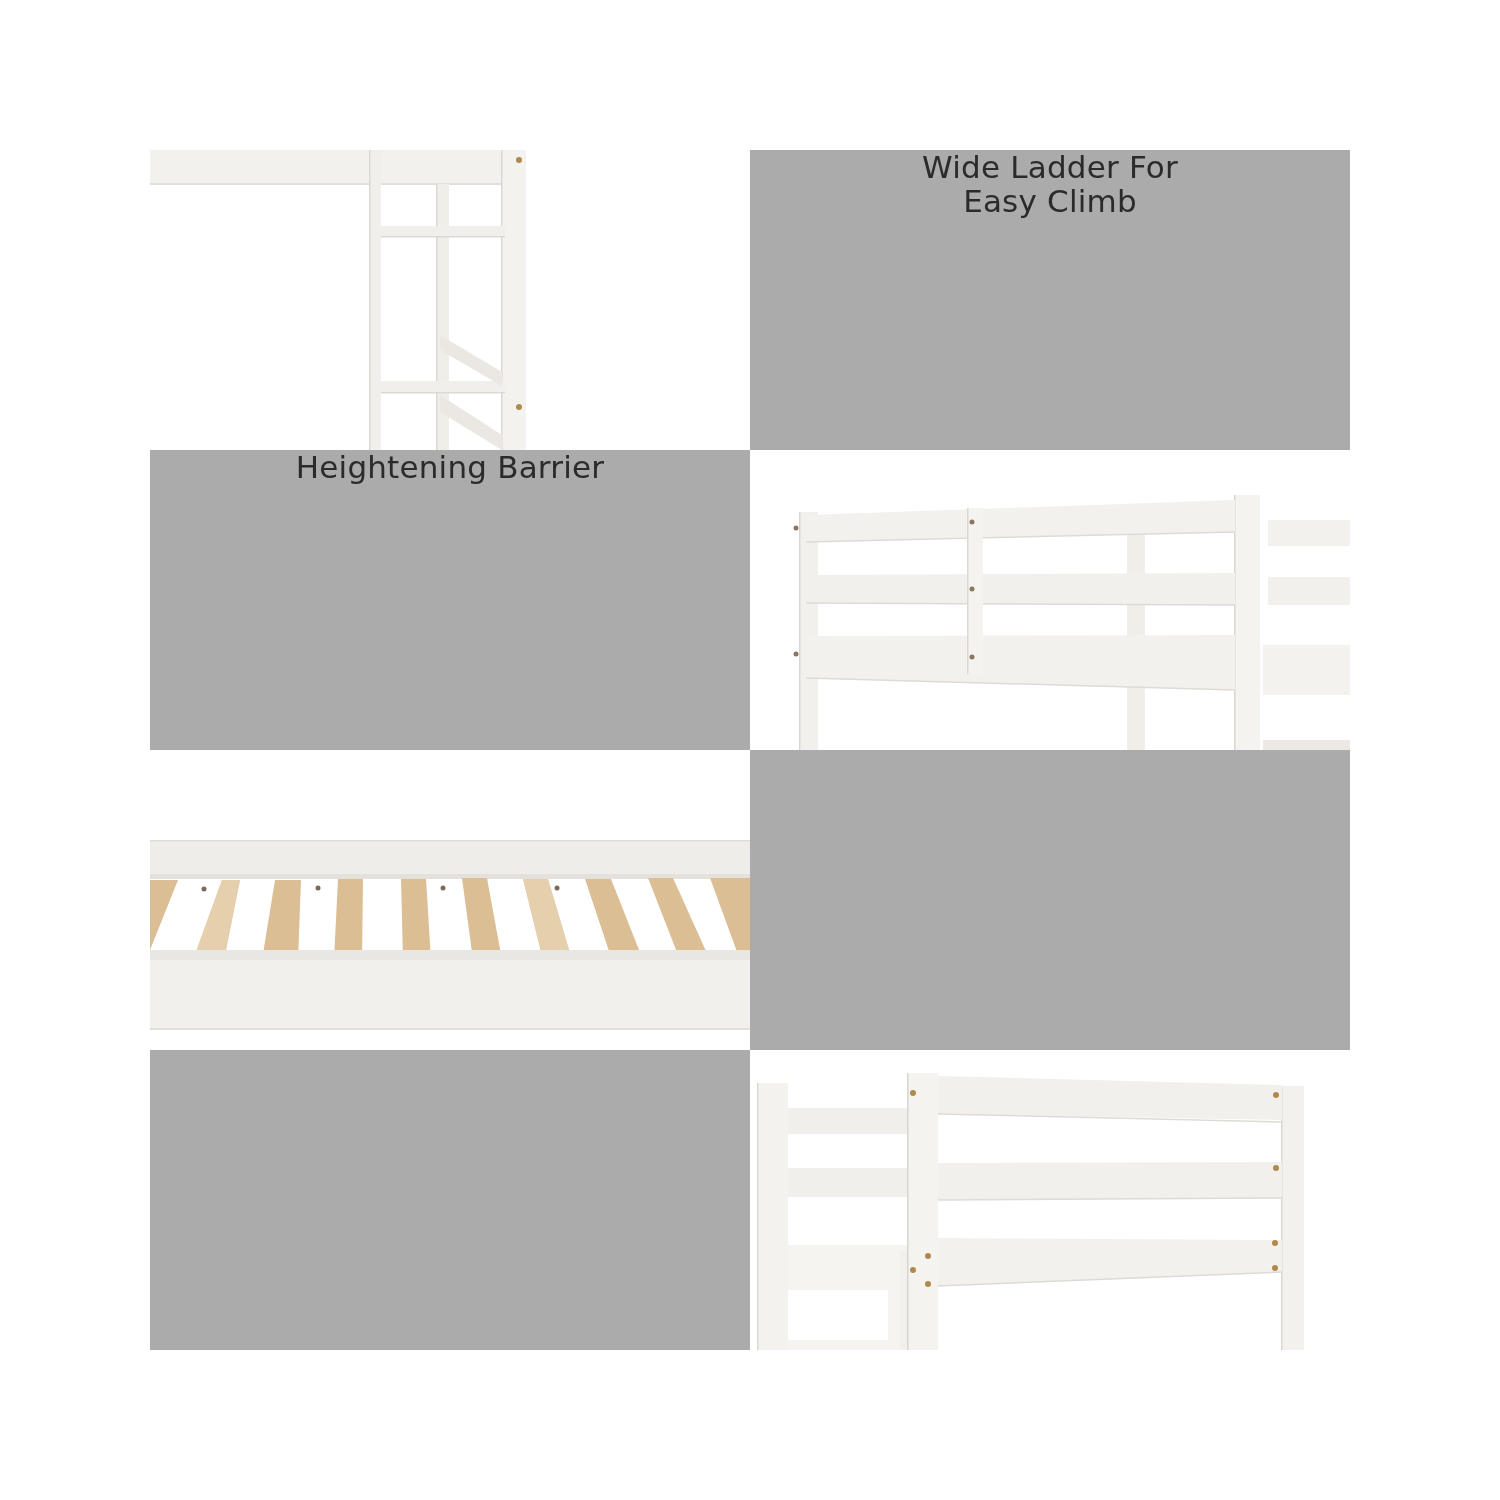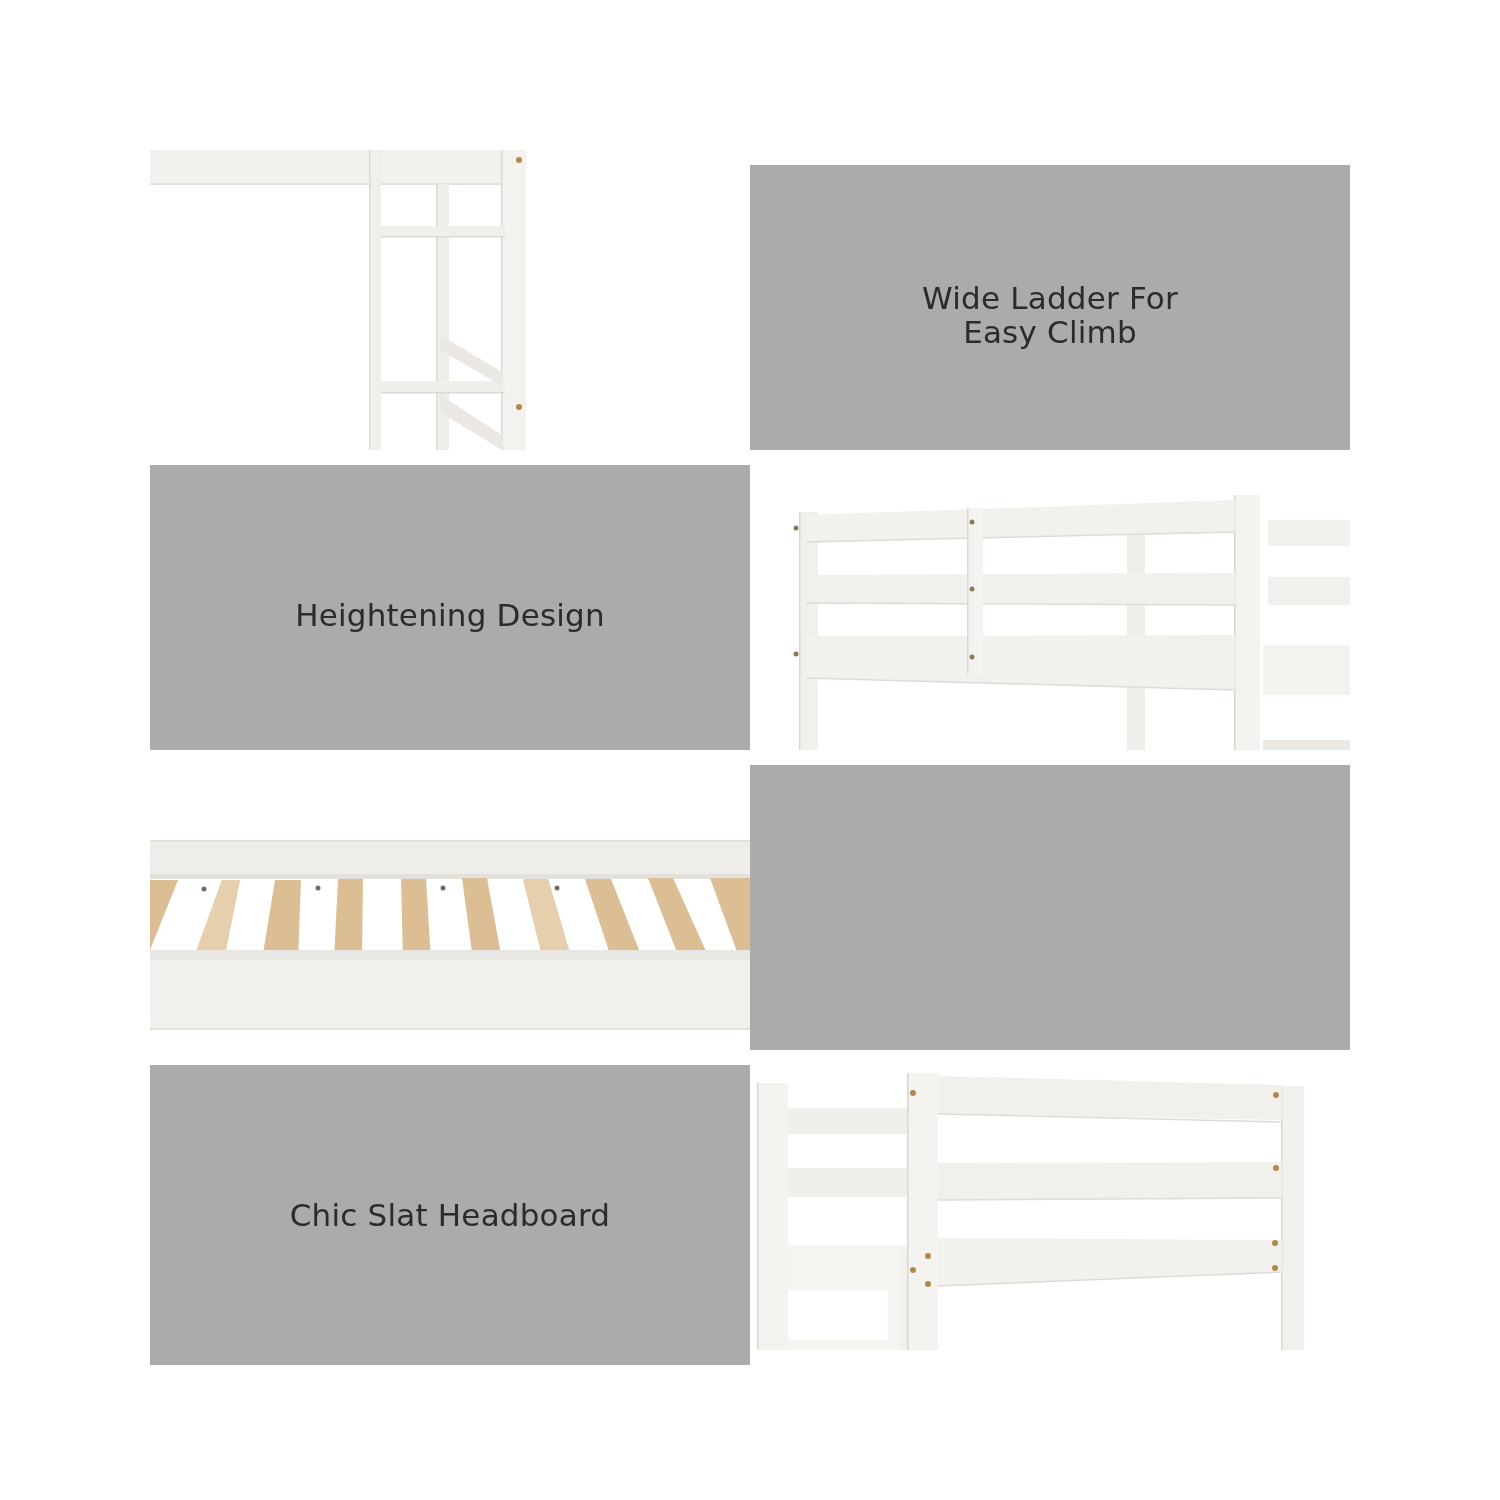--- a/index.html
+++ b/index.html
@@ -3,21 +3,21 @@
 <meta charset="utf-8">
 <style>
   html, body { margin: 0; padding: 0; background: #ffffff; }
   body { width: 1500px; height: 1500px; position: relative; overflow: hidden; }
   .grid {
     position: absolute; left: 150px; top: 150px;
     width: 1200px; height: 1200px;
     display: grid; grid-template-columns: 600px 600px; grid-template-rows: 300px 300px 300px 300px;
   }
   .cell { position: relative; width: 600px; height: 300px; overflow: hidden; }
-  .panel { background: #ababab; display: flex; align-items: center; justify-content: center; margin-top: 15px; }
+  .panel { background: #ababab; display: flex; align-items: flex-start; justify-content: center; }
   .caption {
     font-family: "DejaVu Sans", sans-serif;
     font-size: 31px; line-height: 34px; color: #2b2b2b;
     text-align: center; letter-spacing: 0.2px;
   }
   .caption span { display: block; }
   .photo { background: #ffffff; }
   .photo svg { position: absolute; left: 0; top: 0; width: 600px; height: 300px; }
 </style>
 </head>
@@ -55,21 +55,21 @@
 
   <div class="cell panel">
     <div class="caption">
       <span>Wide Ladder For</span>
       <span>Easy Climb</span>
     </div>
   </div>
 
   <div class="cell panel">
     <div class="caption">
-      <span>Heightening Design</span>
+      <span>Heightening Barrier</span>
     </div>
   </div>
 
   <div class="cell photo">
     <svg viewBox="0 0 600 300">
 
       <rect x="50" y="62" width="18" height="238" fill="#f2f0ec"></rect>
       <rect x="49" y="62" width="1.5" height="238" fill="#dad7d2"></rect>
 
       <rect x="377" y="85" width="18" height="215" fill="#f0eee9"></rect>
@@ -136,21 +136,20 @@
     </svg>
   </div>
 
   <div class="cell panel">
     <div class="caption">
     </div>
   </div>
 
   <div class="cell panel">
     <div class="caption">
-      <span>Chic Slat Headboard</span>
     </div>
   </div>
 
   <div class="cell photo">
     <svg viewBox="0 0 600 300">
 
       <rect x="8" y="33" width="30" height="267" fill="#f4f2ee"></rect>
       <rect x="7" y="33" width="1.5" height="267" fill="#dcd9d4"></rect>
       <rect x="38" y="58" width="122" height="26" fill="#f1efeb"></rect>
       <rect x="38" y="118" width="122" height="29" fill="#f1efeb"></rect>

